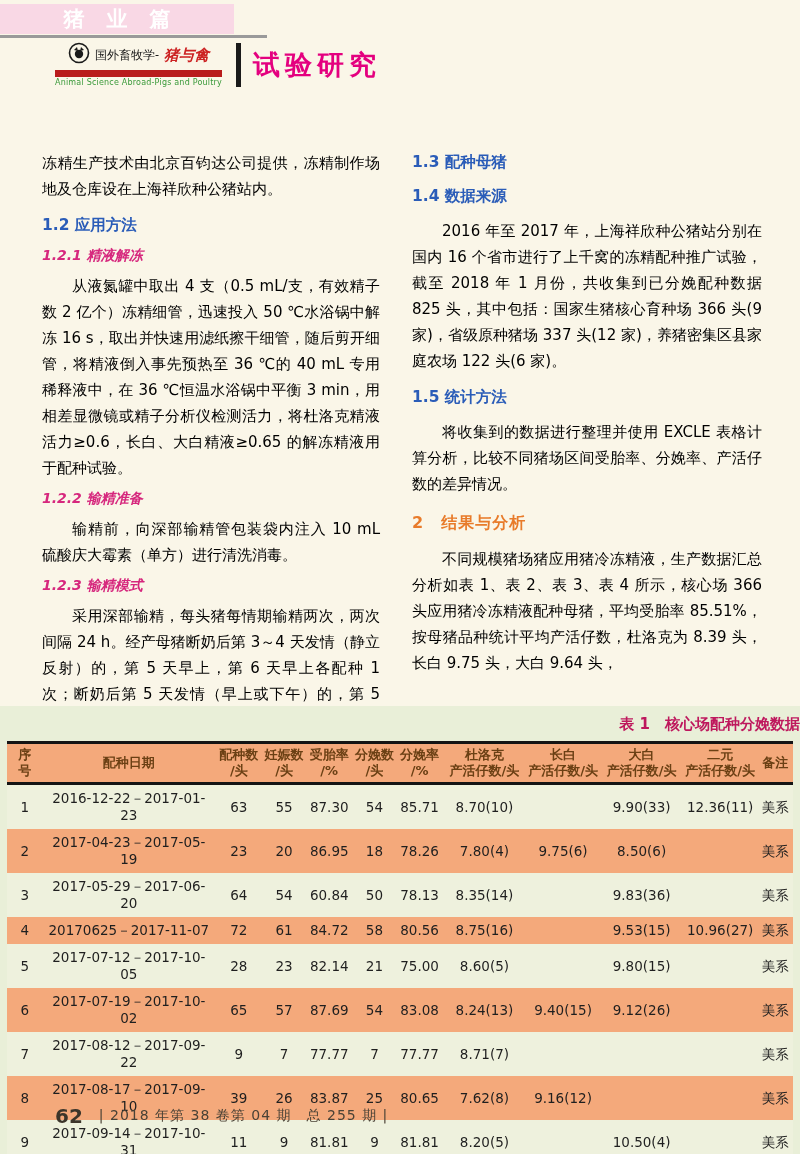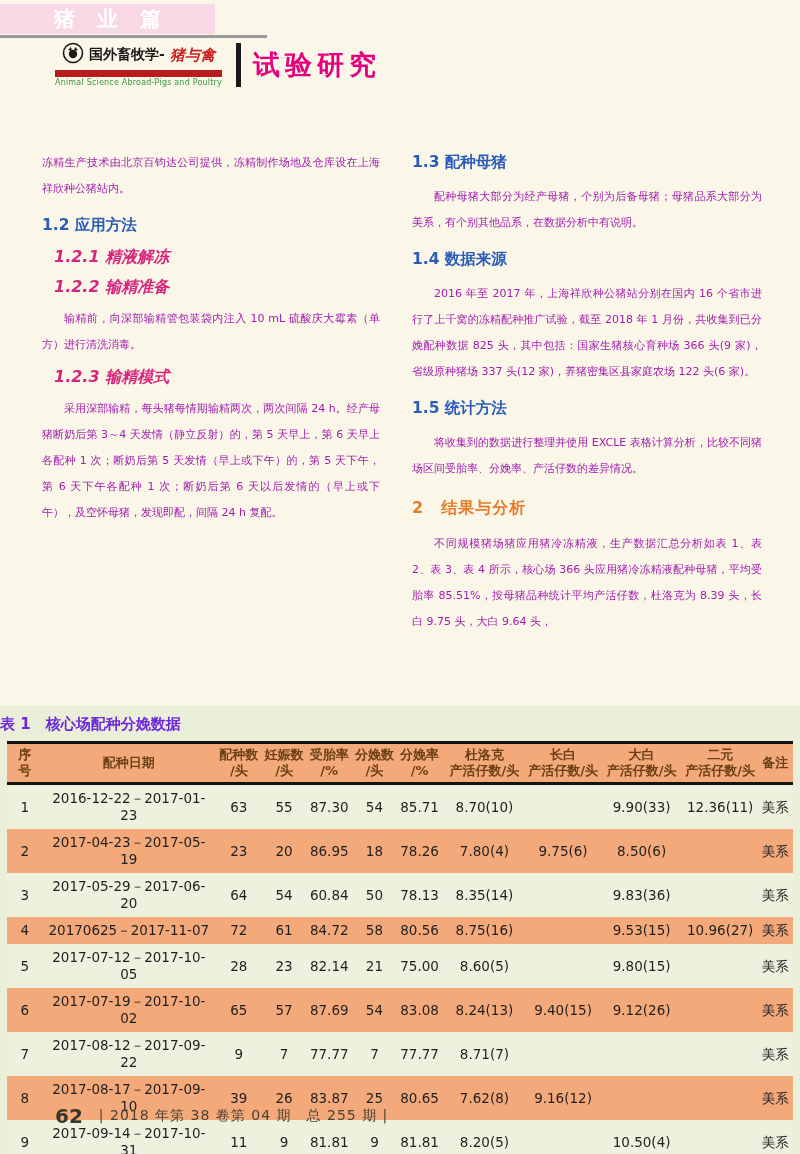--- a/index.html
+++ b/index.html
@@ -1,48 +1,48 @@
 <!DOCTYPE html>
 <html><head>
 <meta charset="utf-8">
 <style>
   html,body{margin:0;padding:0;}
   body{width:800px;height:1154px;font-family:"DejaVu Sans","Liberation Sans",sans-serif;}
   .page{position:relative;width:800px;height:1154px;background:#faf6e8;overflow:hidden;}
 
   
-  .banner{position:absolute;top:4px;left:0;width:215px;height:30px;background:#f9d8e5;
+  .banner{position:absolute;top:4px;left:0;width:234px;height:30px;background:#f9d8e5;
           color:#ffffff;font-weight:bold;font-size:21px;line-height:30px;text-align:center;
           letter-spacing:22px;text-indent:22px;}
   .banner-underline{position:absolute;top:35px;left:0;width:267px;height:3px;background:#9a9a9a;}
   .masthead{position:absolute;top:42px;left:55px;display:flex;align-items:center;}
   .logo-block{display:flex;flex-direction:column;align-items:center;}
   .logo-row{display:flex;align-items:center;gap:5px;}
   .logo-circle{flex:0 0 auto;}
-  .cn-black{font-weight:bold;font-size:14px;color:#1a1a1a;font-family:"DejaVu Serif","Liberation Serif",serif;}
+  .cn-black{font-weight:normal;font-size:12px;color:#1a1a1a;font-family:"DejaVu Serif","Liberation Serif",serif;}
   .cn-red{font-weight:bold;font-size:15px;color:#cc2222;font-style:italic;font-family:"DejaVu Serif","Liberation Serif",serif;}
   .logo-en{font-size:8px;color:#3a9a3a;border-top:7px solid #b91c1c;margin-top:2px;padding-top:1px;letter-spacing:.2px;}
   .divider-bar{width:5px;height:44px;background:#1a1a1a;margin:0 12px 0 14px;}
   .column-tag{color:#e4007f;font-size:27px;font-weight:bold;letter-spacing:5px;
               font-family:"DejaVu Serif","Liberation Serif",serif;}
 
   
   .content{position:absolute;top:150px;left:42px;width:720px;display:flex;gap:32px;}
   .col-left{width:338px;}
   .col-right{width:350px;}
-  .content p{margin:0 0 6px;font-size:11px;line-height:26px;text-align:justify;color:#a21caf;}
+  .content p{margin:0 0 6px;font-size:15px;line-height:26px;text-align:justify;color:#000000;}
   .indent{text-indent:2em;}
   .h-blue{color:#2a5cb8;font-size:15.5px;font-weight:bold;margin:13px 0 11px;}
   .h-orange{color:#e87b2a;font-size:16px;font-weight:bold;margin:16px 0 12px;letter-spacing:1px;}
-  .h-pink{color:#d6277d;font-size:16px;font-weight:bold;font-style:italic;margin:9px 12px 8px;}
+  .h-pink{color:#d6277d;font-size:14px;font-weight:bold;font-style:italic;margin:9px 0 8px;}
 
   
   .table-section{position:absolute;top:706px;left:0;width:800px;background:#e9efd8;
                  border-bottom:5px solid #101010;}
-  .tbl-title{text-align:left;font-size:15px;font-weight:bold;color:#6d28d9;padding:9px 0 7px;}
+  .tbl-title{text-align:right;font-size:15px;font-weight:bold;color:#be185d;padding:9px 0 7px;}
   table{width:786px;margin:0 auto;border-collapse:collapse;border-top:3px solid #141414;}
   th{background:#f4a97b;border-bottom:3px solid #141414;font-size:13px;color:#6b4014;
      font-weight:bold;padding:3px 0;line-height:16px;}
   td{font-size:13.5px;text-align:center;padding:5px 2px;color:#1f1f1f;line-height:17px;}
   .row-light{background:#eef1dd;}
   .row-orange{background:#f4a97b;}
 
   
   .footer{position:absolute;top:1104px;left:0;width:652px;display:flex;align-items:center;
           gap:16px;padding-left:55px;box-sizing:border-box;}
@@ -75,28 +75,28 @@
     </div>
     <div class="divider-bar"></div>
     <div class="column-tag">试验研究</div>
   </div>
 
   <div class="content">
     <div class="col-left">
       <p>冻精生产技术由北京百钧达公司提供，冻精制作场地及仓库设在上海祥欣种公猪站内。</p>
       <div class="h-blue">1.2 应用方法</div>
       <div class="h-pink">1.2.1 精液解冻</div>
+      <p class="indent">从液氮罐中取出 4 支（0.5 mL/支，有效精子数 2 亿个）冻精细管，迅速投入 50 ℃水浴锅中解冻 16 s，取出并快速用滤纸擦干细管，随后剪开细管，将精液倒入事先预热至 36 ℃的 40 mL 专用稀释液中，在 36 ℃恒温水浴锅中平衡 3 min，用相差显微镜或精子分析仪检测活力，将杜洛克精液活力≥0.6，长白、大白精液≥0.65 的解冻精液用于配种试验。</p>
       <div class="h-pink">1.2.2 输精准备</div>
       <p class="indent">输精前，向深部输精管包装袋内注入 10 mL 硫酸庆大霉素（单方）进行清洗消毒。</p>
       <div class="h-pink">1.2.3 输精模式</div>
       <p class="indent">采用深部输精，每头猪每情期输精两次，两次间隔 24 h。经产母猪断奶后第 3～4 天发情（静立反射）的，第 5 天早上，第 6 天早上各配种 1 次；断奶后第 5 天发情（早上或下午）的，第 5 天下午，第 6 天下午各配种 1 次；断奶后第 6 天以后发情的（早上或下午），及空怀母猪，发现即配，间隔 24 h 复配。</p>
     </div>
     <div class="col-right">
       <div class="h-blue" style="margin-top:2px;">1.3 配种母猪</div>
-      <p class="indent">配种母猪大部分为经产母猪，个别为后备母猪；母猪品系大部分为美系，有个别其他品系，在数据分析中有说明。</p>
       <div class="h-blue">1.4 数据来源</div>
       <p class="indent">2016 年至 2017 年，上海祥欣种公猪站分别在国内 16 个省市进行了上千窝的冻精配种推广试验，截至 2018 年 1 月份，共收集到已分娩配种数据 825 头，其中包括：国家生猪核心育种场 366 头(9 家)，省级原种猪场 337 头(12 家)，养猪密集区县家庭农场 122 头(6 家)。</p>
       <div class="h-blue">1.5 统计方法</div>
       <p class="indent">将收集到的数据进行整理并使用 EXCLE 表格计算分析，比较不同猪场区间受胎率、分娩率、产活仔数的差异情况。</p>
       <div class="h-orange">2　结果与分析</div>
       <p class="indent">不同规模猪场猪应用猪冷冻精液，生产数据汇总分析如表 1、表 2、表 3、表 4 所示，核心场 366 头应用猪冷冻精液配种母猪，平均受胎率 85.51%，按母猪品种统计平均产活仔数，杜洛克为 8.39 头，长白 9.75 头，大白 9.64 头，</p>
     </div>
   </div>
 
   <div class="table-section">

